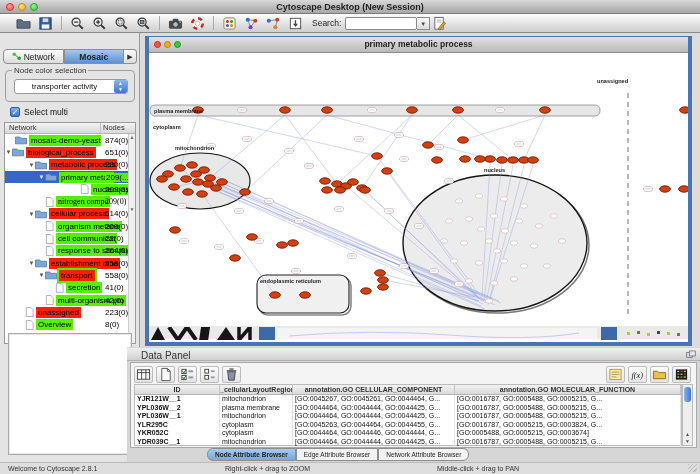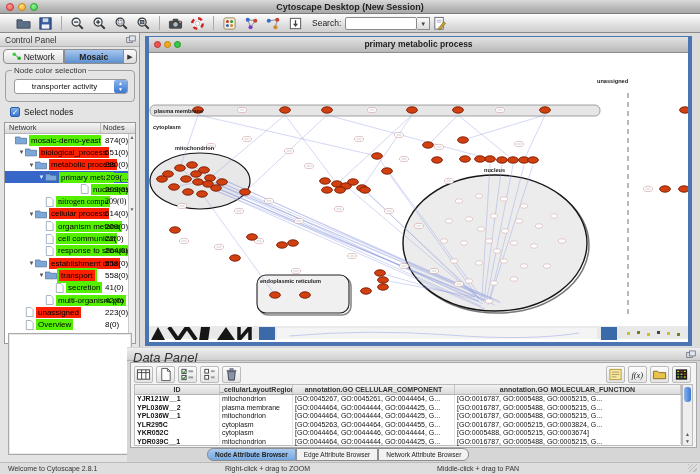--- a/index.html
+++ b/index.html
@@ -75,21 +75,21 @@
   .ntl { width:7px; height:7px; border-radius:50%; top:4px; }
   .ntl.r { left:5px;  background:#f1544e; border:1px solid #b33; }
   .ntl.y { left:15px; background:#f5a623; border:1px solid #b80; }
   .ntl.g { left:25px; background:#35c84a; border:1px solid #292; }
   #canvas { left:0; top:16px; width:539px; height:273px; background:#fff; }
   #overview-strip { left:0; top:289px; width:539px; height:13px; background:#e9e9e9; }
 
   
   #data-panel { left:127px; top:347px; width:573px; height:115px; background:#d6d6d6; }
   #dp-header { left:0; top:1px; width:573px; height:13px; background:linear-gradient(#efefef,#d0d0d0); border-bottom:1px solid #b0b0b0; }
-  #dp-header .ht { font-size:13px; color:#333; padding:2px 0 0 6px;font-style:italic; }
+  #dp-header .ht { font-size:10px; color:#333; padding:2px 0 0 14px; }
   #dp-body { left:3px; top:15px; width:567px; height:86px; background:#f4f4f4; border:1px solid #a8a8a8; }
   #dp-toolbar { left:3px; top:2px; width:560px; height:18px; display:flex; align-items:center;gap:47px; }
   #dp-toolbar .grow { flex:1; }
   .dbtn { width:19px; height:17px; border:1px solid #bbb; border-radius:2px; background:linear-gradient(#fcfcfc,#e4e4e4); display:flex; align-items:center; justify-content:center; margin-right:3px; }
   #dp-table { left:3px; top:21px; width:548px; height:62px; background:#fff; border:1px solid #bbb; font-size:7px; }
   #dp-thead { display:flex; height:10px; background:linear-gradient(#f2f2f2,#dadada); border-bottom:1px solid #b5b5b5; font-weight:bold; color:#333; }
   #dp-thead div { text-align:center; overflow:hidden; border-right:1px solid #c5c5c5; line-height:10px; }
   .dp-row { display:flex; height:8.6px; line-height:8.6px; color:#111; }
   .dp-row div { overflow:hidden; white-space:nowrap; border-right:1px solid #e4e4e4; padding-left:2px; }
   .dp-row .c0 { font-weight:bold; }
@@ -222,27 +222,20 @@
       <svg width="15" height="15" viewBox="0 0 16 16">
         <rect x="3" y="1.5" width="9" height="12.5" fill="#fff" stroke="#667"></rect>
         <line x1="5" y1="4.5" x2="10" y2="4.5" stroke="#aab"></line>
         <line x1="5" y1="6.5" x2="10" y2="6.5" stroke="#aab"></line>
         <path d="M6.5 13.5 L12.5 6.2 L14.5 7.8 L8.5 15 Z" fill="#caa227" stroke="#665511" stroke-width="0.6"></path>
       </svg>
     </span>
 </div>
 
 <div class="abs" id="control-panel">
-  <div class="abs" id="cp-header">
-    <div class="ht">Control Panel</div>
-    <svg class="abs panel-float" style="right:3px" viewBox="0 0 14 12">
-        <rect x="1" y="3" width="8" height="7" fill="none" stroke="#667"></rect>
-        <rect x="5" y="1" width="8" height="7" fill="#dfe6f0" stroke="#667"></rect>
-      </svg>
-  </div>
   <div class="abs" id="cp-tabs">
     <div class="cp-tab">
       <svg width="9" height="9" viewBox="0 0 10 10">
           <line x1="2" y1="2" x2="8" y2="7" stroke="#393"></line>
           <circle cx="2.5" cy="2.5" r="2" fill="#4c4"></circle>
           <circle cx="8" cy="7" r="2" fill="#2a2"></circle>
         </svg>
       <span>Network</span>
     </div>
     <div class="cp-tab sel">
@@ -254,40 +247,40 @@
   <div class="abs" id="colorsel-group">
     <span class="legend">Node color selection</span>
     <div class="abs" id="color-combo">
       <span class="val">transporter activity</span>
       <span class="step">▲<br>▼</span>
     </div>
   </div>
 
   <div class="abs" id="select-nodes-row">
     <span id="select-nodes-cb">✓</span>
-    <span class="lbl">Select nodes</span>
+    <span class="lbl">Select multi</span>
   </div>
 
   <div class="abs" id="tree-box">
     <div id="tree-head">
       <div class="c1">Network</div>
       <div class="c2">Nodes</div>
     </div>
     <div id="tree-rows">
         <div class="tree-row" style="padding-left: 3px;">
           <span class="tree-arrow"></span>
           <span class="tree-ic">
             <svg width="12" height="10" viewBox="0 0 14 11">
               <path d="M0.5 10 V2 h5 l1.5 1.5 h6.5 V10 Z" fill="#7da7d8" stroke="#46688f" stroke-width="0.8"></path>
             </svg>
           </span>
           <span class="chip green">mosaic-demo-yeast</span>
           <span class="tree-n">874(0)</span>
         </div>
-        <div class="tree-row" style="padding-left: 13px; align-items: center;">
+        <div class="tree-row" style=" align-items: center;">
           <span class="tree-arrow">▼</span>
           <span class="tree-ic">
             <svg width="12" height="10" viewBox="0 0 14 11">
               <path d="M0.5 10 V2 h5 l1.5 1.5 h6.5 V10 Z" fill="#7da7d8" stroke="#46688f" stroke-width="0.8"></path>
             </svg>
           </span>
           <span class="chip red">biological_process</span>
           <span class="tree-n">651(0)</span>
         </div>
         <div class="tree-row" style="padding-left: 23px;">

